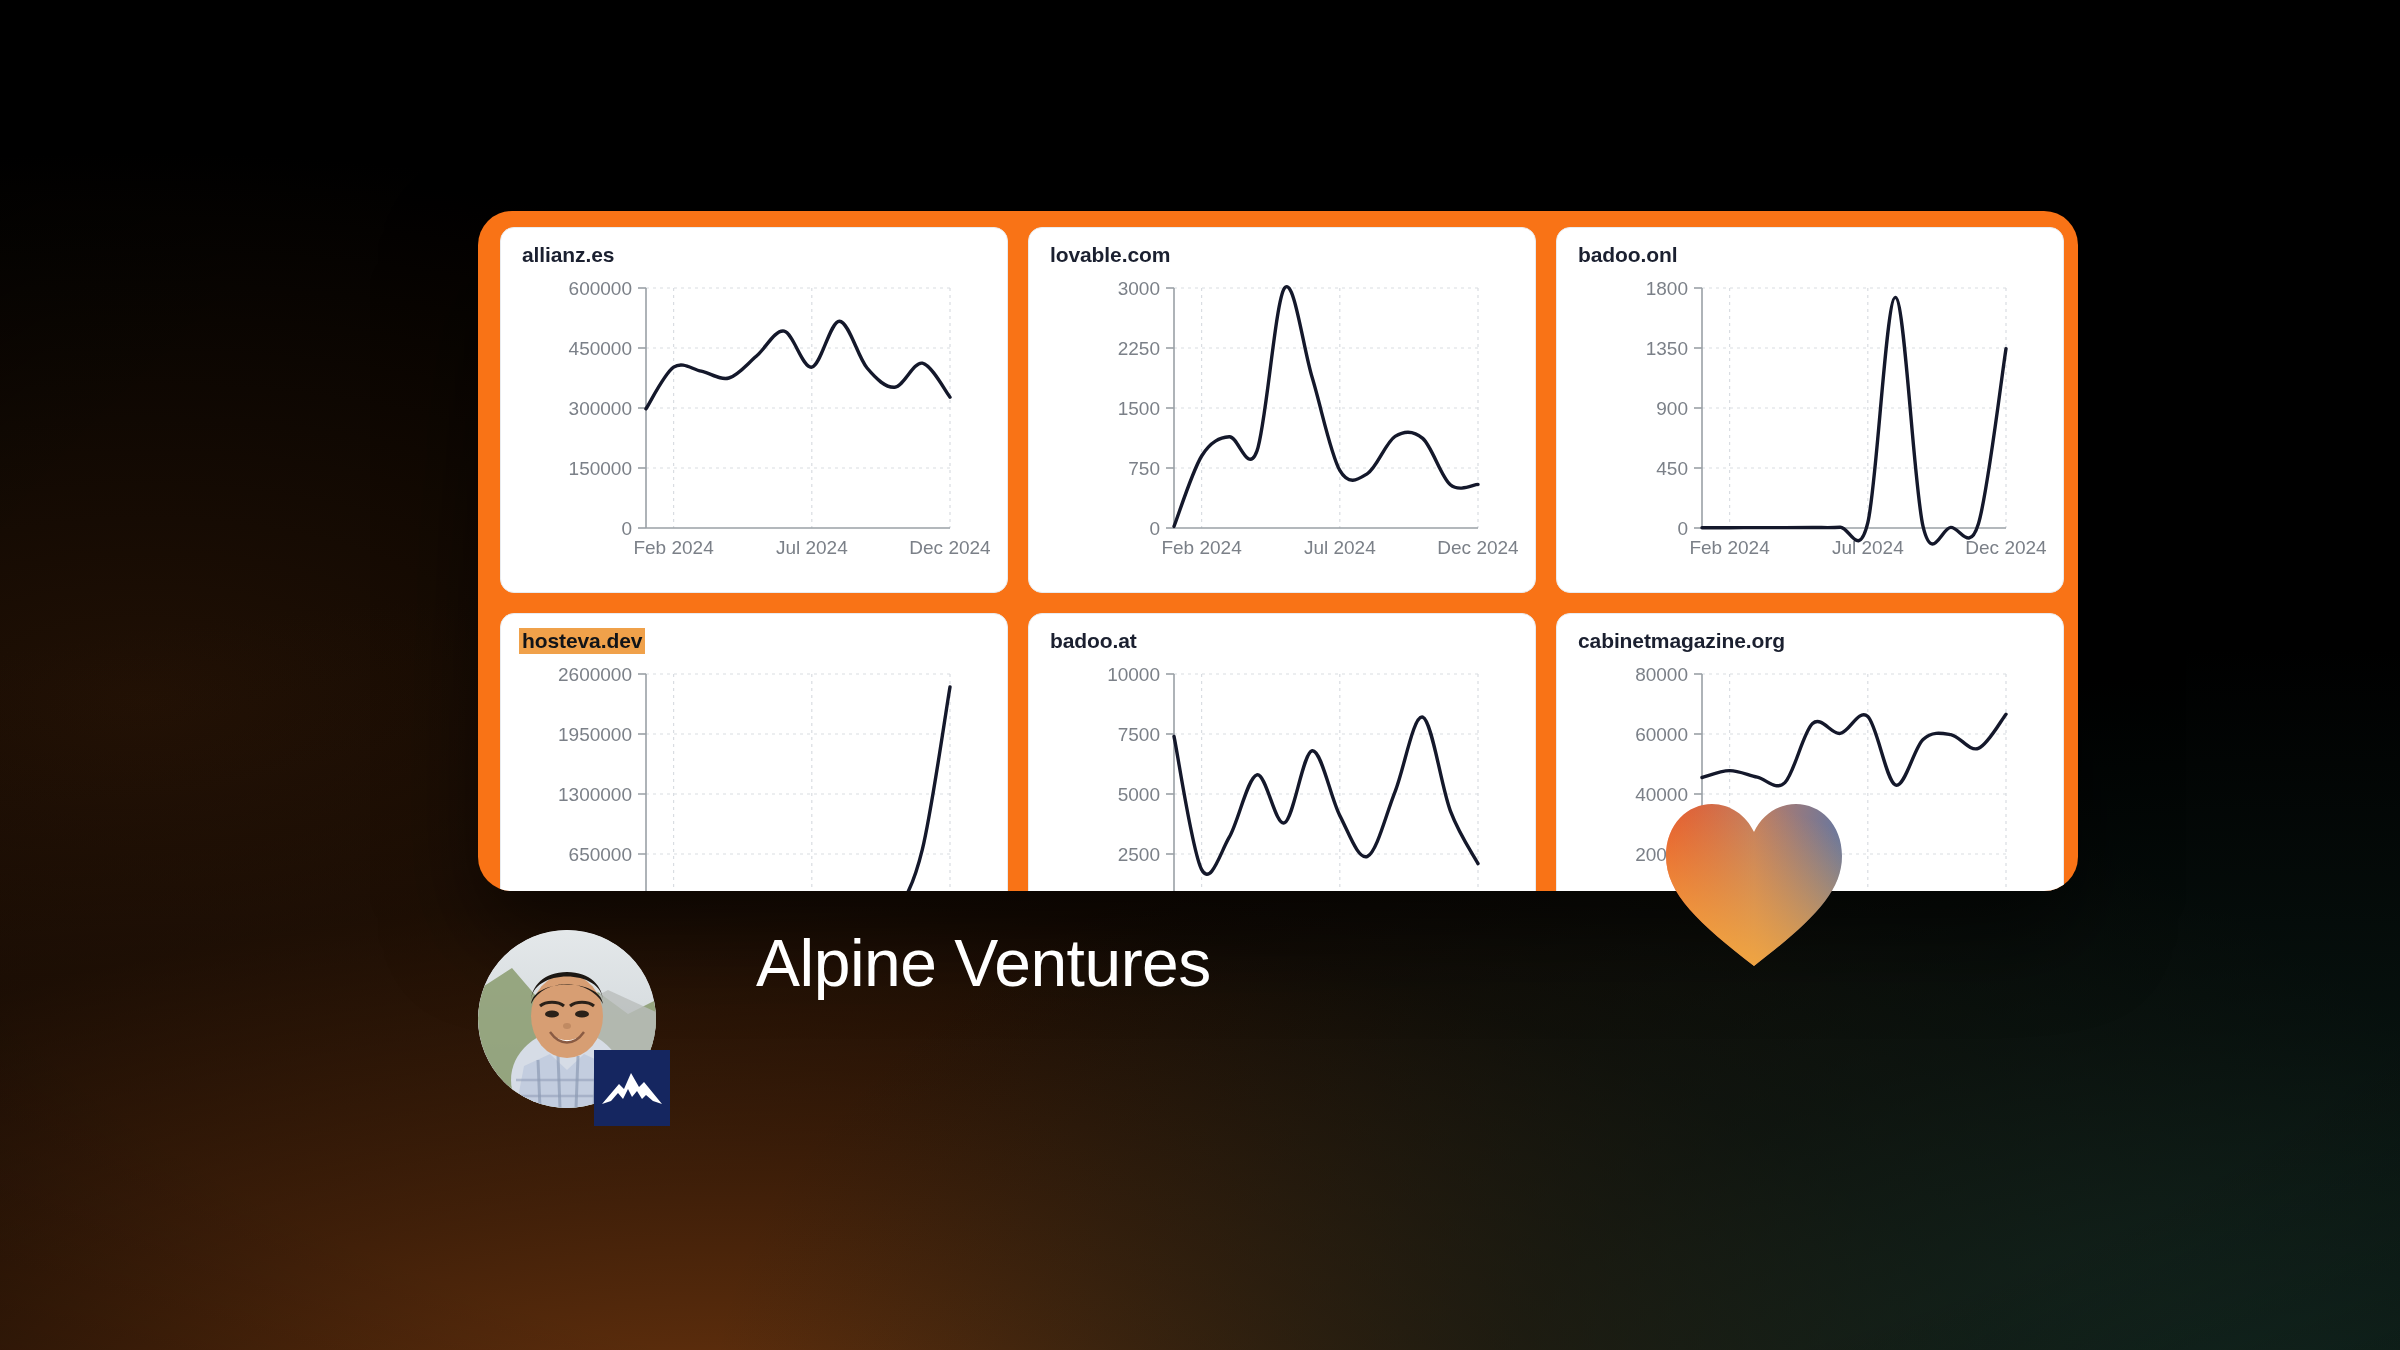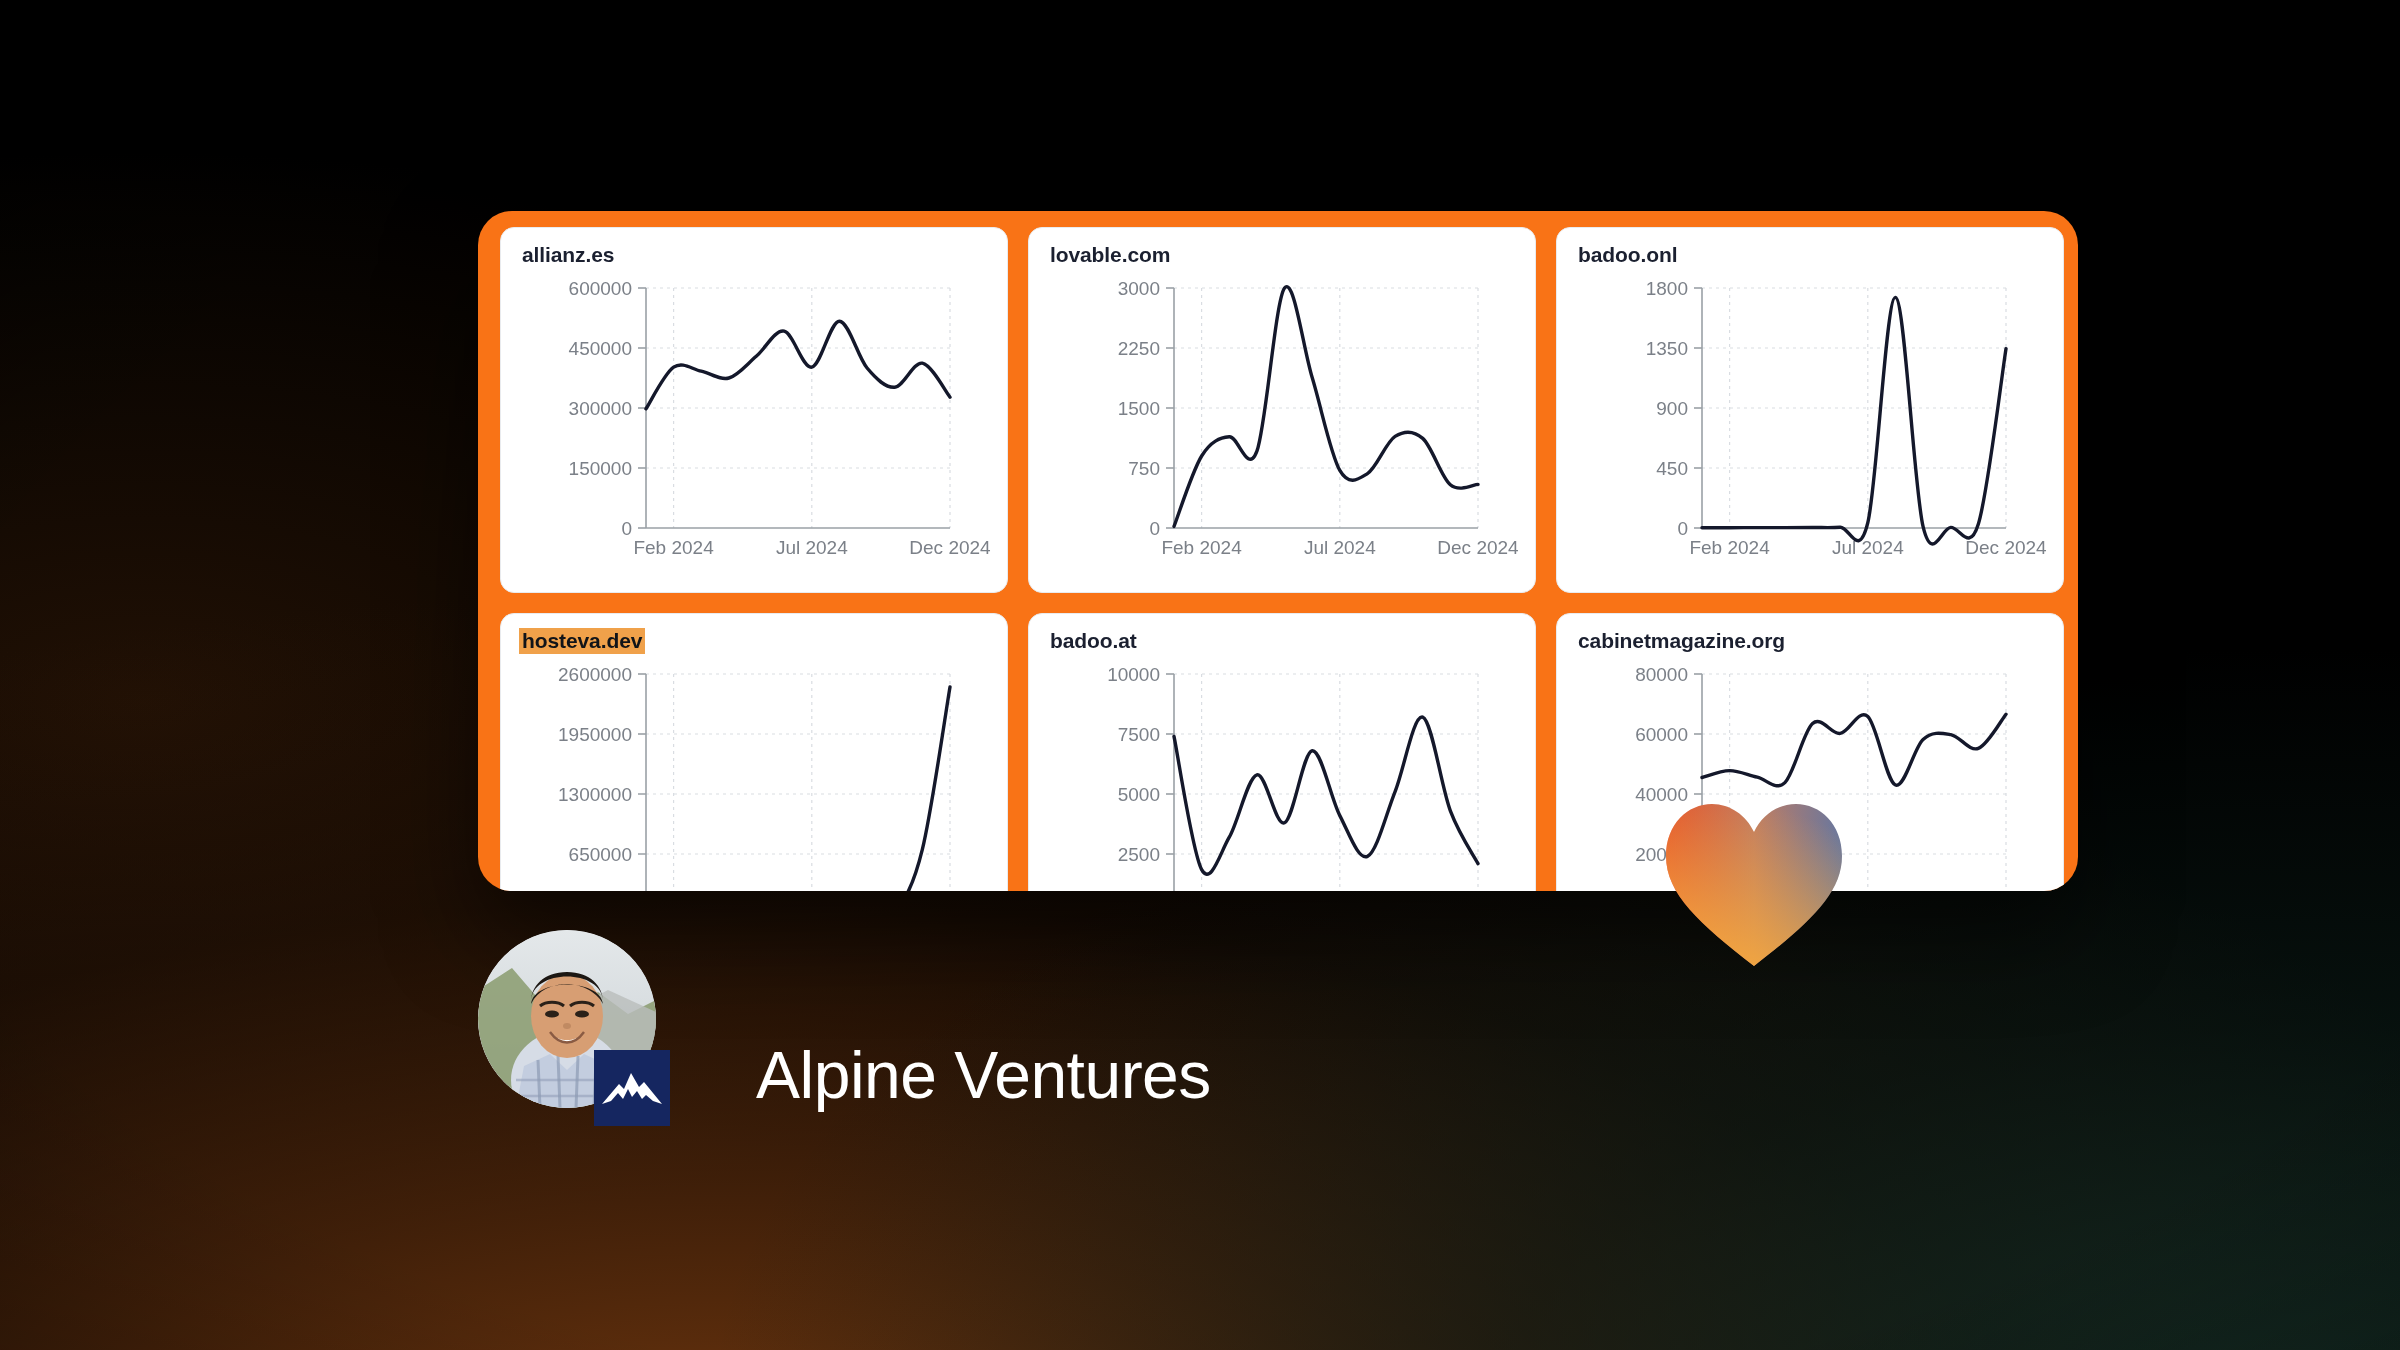--- a/index.html
+++ b/index.html
@@ -59,21 +59,21 @@
   .plot svg{display:block;width:100%;height:100%;}
   .tick-lbl{font-size:19px;fill:#7b8088;font-family:"Liberation Sans",sans-serif;}
   .axis-line{stroke:#9aa0a6;stroke-width:1.6;fill:none;}
   .grid-line{stroke:#d9dde2;stroke-width:1.2;stroke-dasharray:3 4;fill:none;}
   .series{stroke:#14182b;stroke-width:3.4;fill:none;stroke-linecap:round;stroke-linejoin:round;}
 
   
   #heart{position:absolute;left:1664px;top:798px;width:180px;height:170px;}
 
   
-  #footer{position:absolute;left:478px;top:930px;display:flex;align-items:flex-end;gap:0;}
+  #footer{position:absolute;left:478px;top:930px;display:flex;align-items:flex-start;gap:0;}
   #avatar-wrap{position:relative;width:178px;height:178px;flex:0 0 auto;}
   #avatar{width:178px;height:178px;border-radius:50%;overflow:hidden;position:relative;background:#cfd4d8;}
   #avatar svg{display:block;width:178px;height:178px;}
   #badge{
     position:absolute;left:116px;top:120px;width:76px;height:76px;
     background:#152660;display:flex;align-items:center;justify-content:center;
   }
   #badge svg{width:62px;height:40px;display:block;}
   #titles{margin-left:100px;}
   #line1{font-size:66px;color:#ffffff;line-height:1.0;letter-spacing:-0.5px;white-space:nowrap;}

